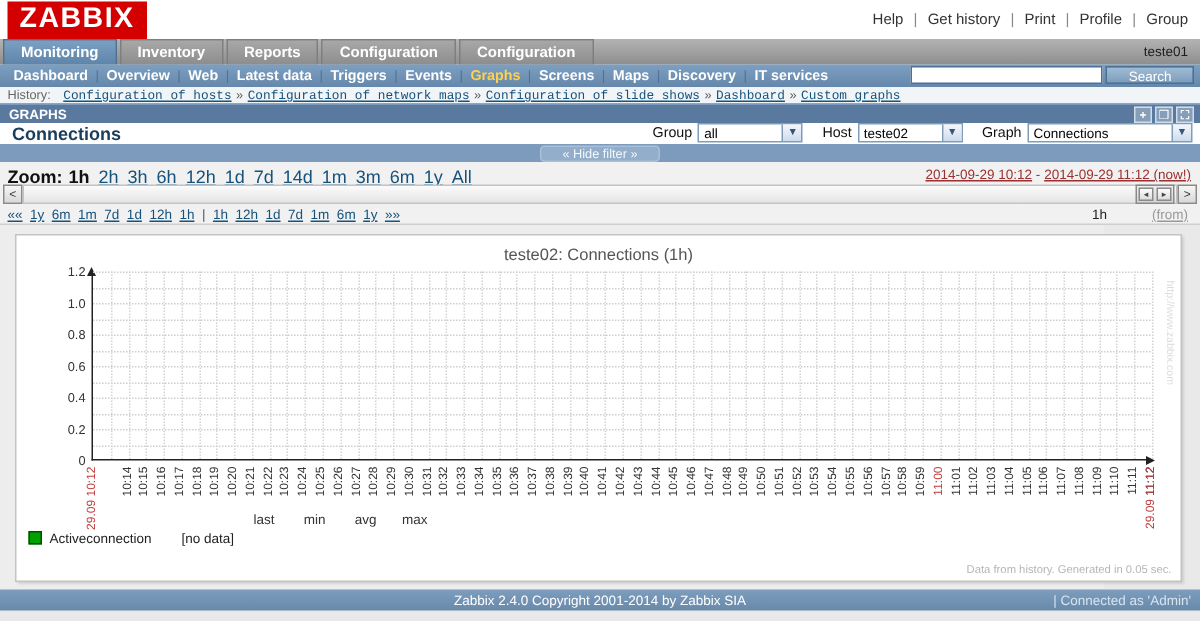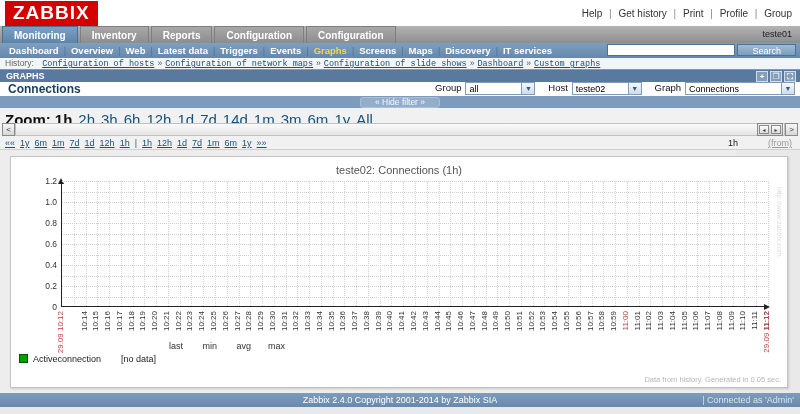--- a/index.html
+++ b/index.html
@@ -47,21 +47,21 @@
   .selbox { display:inline-block; position:relative; background:#fff; border:1px solid #7f9db9; height:13px; line-height:12px; font-size:9px; padding:0 16px 0 3px; vertical-align:middle; cursor:pointer; min-width:70px; }
   .selbox.wide { min-width:110px; }
   .selarrow { position:absolute; right:0; top:0; width:13px; height:11px; background:linear-gradient(#f4f7fb,#cfdbee); border-left:1px solid #7f9db9; color:#35567c; font-size:7px; text-align:center; line-height:11px; }
 
   
   .hidebar { position:absolute; top:96px; left:0; width:800px; height:12px; background:#7d9cbd; }
   .hidepill { position:absolute; left:50%; transform:translateX(-50%); top:1px; background:#93aecb; border:1px solid #a9c0d8; border-radius:3px; color:#f4f8fb; font-size:8.5px; line-height:9px; padding:0 14px; cursor:pointer; }
 
   
   .timepanel { position:absolute; top:108px; left:0; width:800px; height:42px; background:#f1f1f1; border-bottom:1px solid #cfcfcf; }
-  .zoomrow { position:absolute; top:3px; left:5px; font-size:15px; color:#111; }
+  .zoomrow { position:absolute; top:3px; left:5px; font-size:12px; color:#111; }
   .zlabel { font-weight:bold; margin-right:4px; }
   .zactive { font-weight:bold; margin-right:6px; }
   .zlink { color:#15527c; text-decoration:underline; margin-right:6px; cursor:pointer; }
   .dates { position:absolute; top:3px; right:6px; font-size:9px; color:#9c3030; }
   .datelink { color:#9c3030; text-decoration:underline; cursor:pointer; }
   .scrollrow { position:absolute; top:15px; left:2px; right:2px; height:13px; }
   .strack { position:absolute; left:13px; right:13px; top:0; height:13px; background:linear-gradient(#fbfbfb,#e4e4e4); border:1px solid #c2c2c2; }
   .sbtn { position:absolute; top:0; width:13px; height:13px; background:linear-gradient(#f6f6f6,#d8d8d8); border:1px solid #8a8a8a; font-size:8px; line-height:11px; text-align:center; color:#333; cursor:pointer; }
   .sbtn.left { left:0; }
   .sbtn.right { right:0; }
@@ -140,20 +140,25 @@
   </span>
 </div>
 
 <div class="hidebar">
   <span class="hidepill">« Hide filter »</span>
 </div>
 
 <div class="timepanel">
   <div class="zoomrow">
     <span class="zlabel">Zoom:</span><span id="zoom-links"><span class="zactive">1h</span><span class="zlink">2h</span><span class="zlink">3h</span><span class="zlink">6h</span><span class="zlink">12h</span><span class="zlink">1d</span><span class="zlink">7d</span><span class="zlink">14d</span><span class="zlink">1m</span><span class="zlink">3m</span><span class="zlink">6m</span><span class="zlink">1y</span><span class="zlink">All</span></span>
+  </div>
+  <div class="dates">
+    <span class="datelink">2014-09-29 10:12</span>
+    <span>-</span>
+    <span class="datelink">2014-09-29 11:12 (now!)</span>
   </div>
   <div class="scrollrow">
     <span class="sbtn left">&lt;</span>
     <span class="strack"></span>
     <span class="slider">
       <span class="grip l">◂</span>
       <span class="grip r">▸</span>
     </span>
     <span class="sbtn right">&gt;</span>
   </div>

